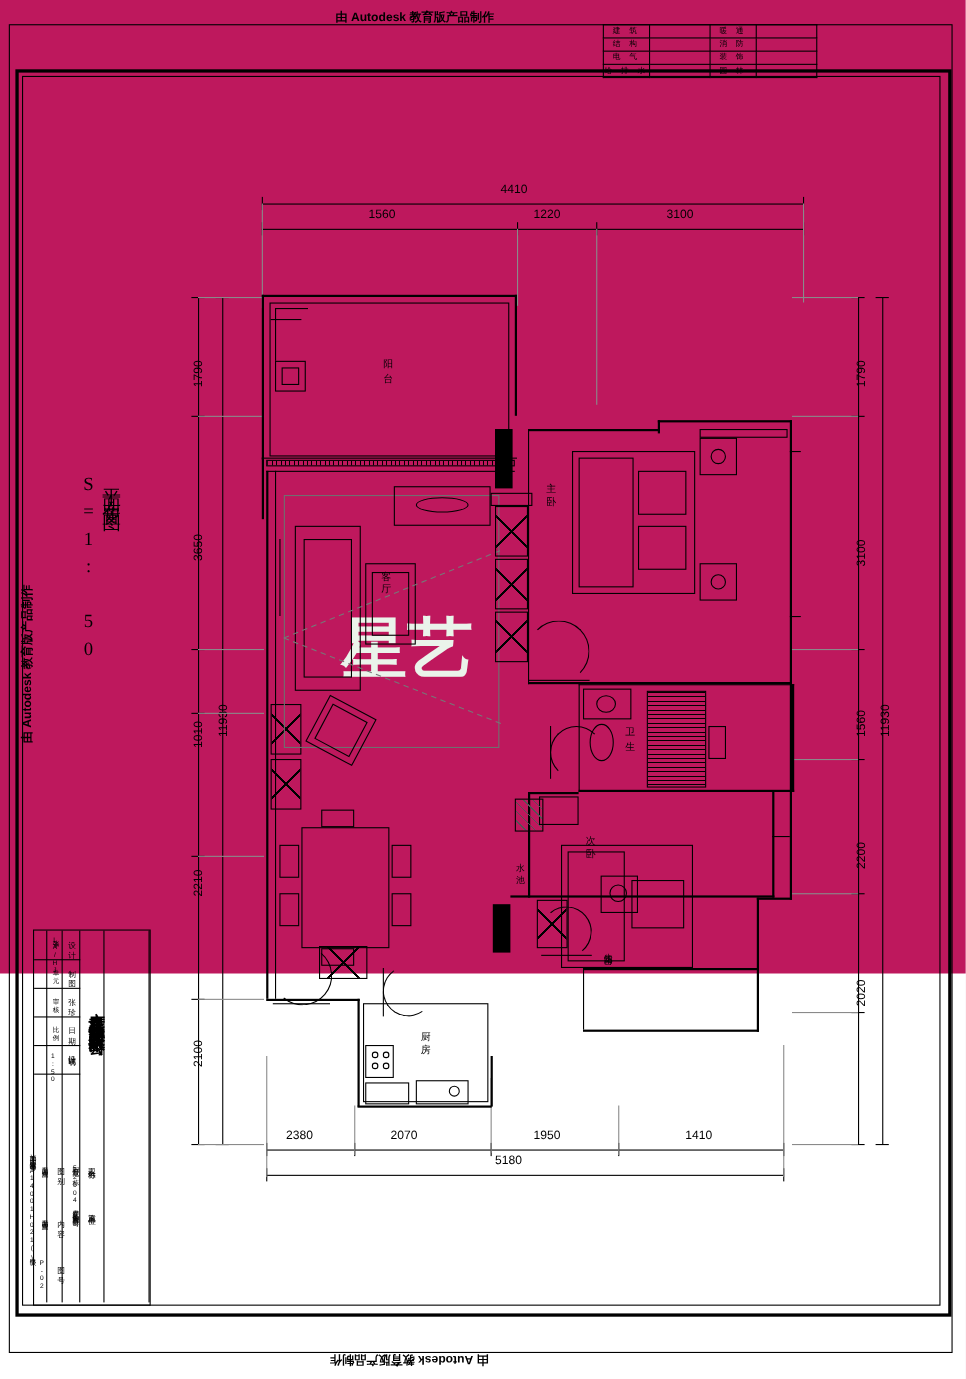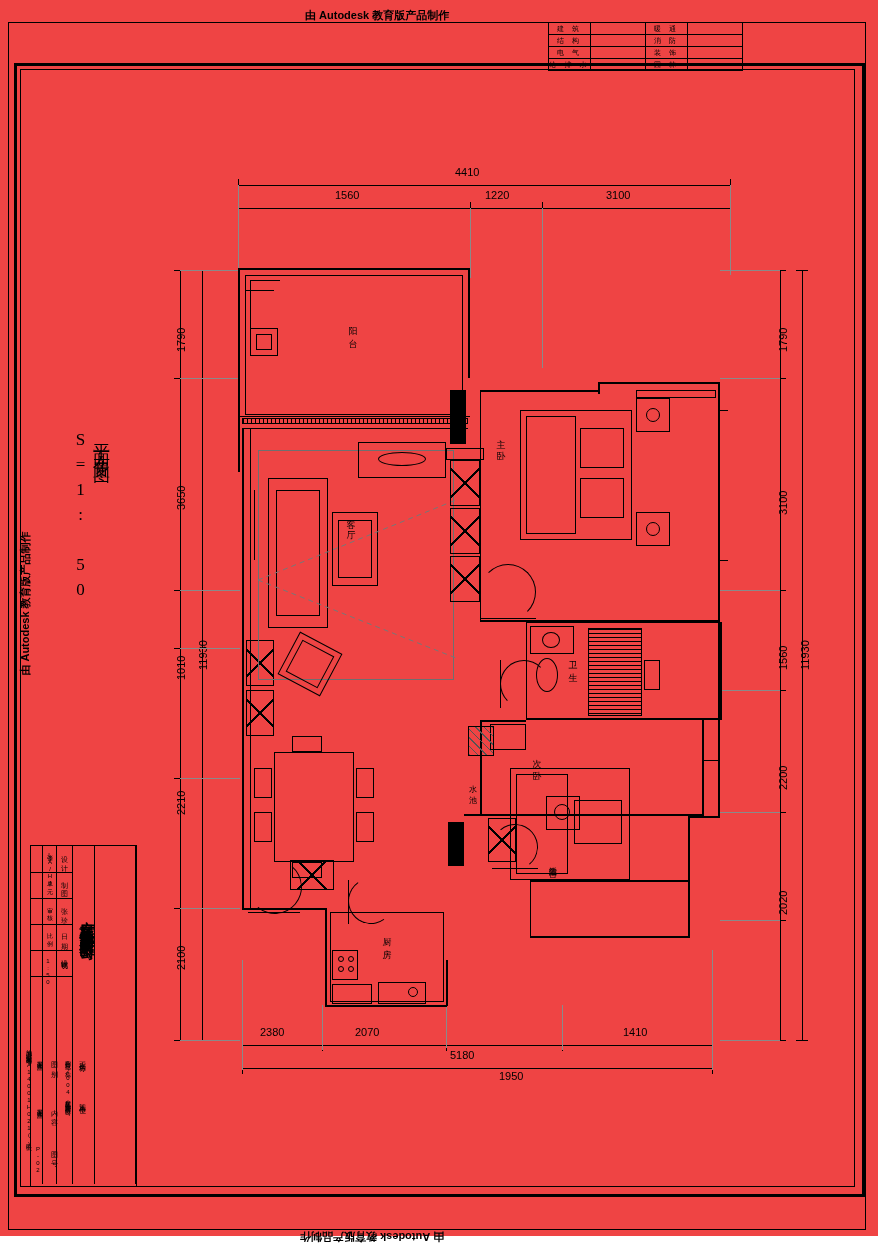--- a/index.html
+++ b/index.html
@@ -1,17 +1,17 @@
 <!DOCTYPE html>
 <html><head>
 <meta charset="utf-8">
 <style>
   html,body{margin:0;padding:0;background:#ffffff;}
   body{width:878px;height:1254px;position:relative;font-family:"Liberation Sans",sans-serif;color:#000;}
-  .sheet{position:absolute;left:0;top:0;width:878px;height:1236px;background:#ef4444;}
+  .sheet{position:absolute;left:0;top:0;width:878px;height:885px;background:#be185d;}
 
   
   .wm{position:absolute;font-size:11px;font-weight:bold;letter-spacing:0px;white-space:nowrap;color:#000;}
   .wm-top{left:305px;top:8px;}
   .wm-bottom{left:300px;top:1229px;transform:rotate(180deg);}
   .wm-left{left:-47px;top:596px;transform:rotate(-90deg);}
 
   
   .frame-outer{position:absolute;left:8px;top:22px;width:856px;height:1206px;border:1px solid #000;}
   .frame-thick{position:absolute;left:14px;top:63px;width:845px;height:1128px;border:3px solid #000;}
@@ -113,20 +113,21 @@
     </table>
 
   <div class="plan-title">
     <span>平面布置图</span>
     <span style="display:block;height:18px"></span>
     <span>S=1: 50</span>
   </div>
 
   <div class="plan">
 
+    <div class="wmbig" style="left:160px;top:390px;">星艺</div>
 
     <div class="ln lh" style="left:88px;top:25px;width:492px;"></div>
     <div class="dim" style="left:305px;top:6px;">4410</div>
     <div class="ln lv" style="left:88px;top:19px;height:12px;"></div>
     <div class="ln lv" style="left:580px;top:19px;height:12px;"></div>
 
     <div class="ln lh" style="left:88px;top:48px;width:492px;"></div>
     <div class="ln lv" style="left:88px;top:42px;height:12px;"></div>
     <div class="ln lv" style="left:320px;top:42px;height:12px;"></div>
     <div class="ln lv" style="left:392px;top:42px;height:12px;"></div>
@@ -195,21 +196,21 @@
     <div class="ln lh lt" style="left:570px;top:880px;width:60px;"></div>
 
     <div class="ln lh" style="left:92px;top:885px;width:470px;"></div>
     <div class="ln lv" style="left:92px;top:879px;height:12px;"></div>
     <div class="ln lv" style="left:172px;top:879px;height:12px;"></div>
     <div class="ln lv" style="left:296px;top:879px;height:12px;"></div>
     <div class="ln lv" style="left:412px;top:879px;height:12px;"></div>
     <div class="ln lv" style="left:562px;top:879px;height:12px;"></div>
     <div class="dim" style="left:110px;top:866px;">2380</div>
     <div class="dim" style="left:205px;top:866px;">2070</div>
-    <div class="dim" style="left:335px;top:910px;margin-left:14px;">1950</div>
+    <div class="dim" style="left:335px;top:866px;">1950</div>
     <div class="dim" style="left:473px;top:866px;">1410</div>
 
     <div class="ln lh" style="left:92px;top:908px;width:470px;"></div>
     <div class="ln lv" style="left:92px;top:902px;height:12px;"></div>
     <div class="ln lv" style="left:562px;top:902px;height:12px;"></div>
     <div class="dim" style="left:300px;top:889px;">5180</div>
 
     <div class="ln lv lt" style="left:92px;top:800px;height:110px;"></div>
     <div class="ln lv lt" style="left:172px;top:845px;height:45px;"></div>
     <div class="ln lv lt" style="left:296px;top:820px;height:68px;"></div>

